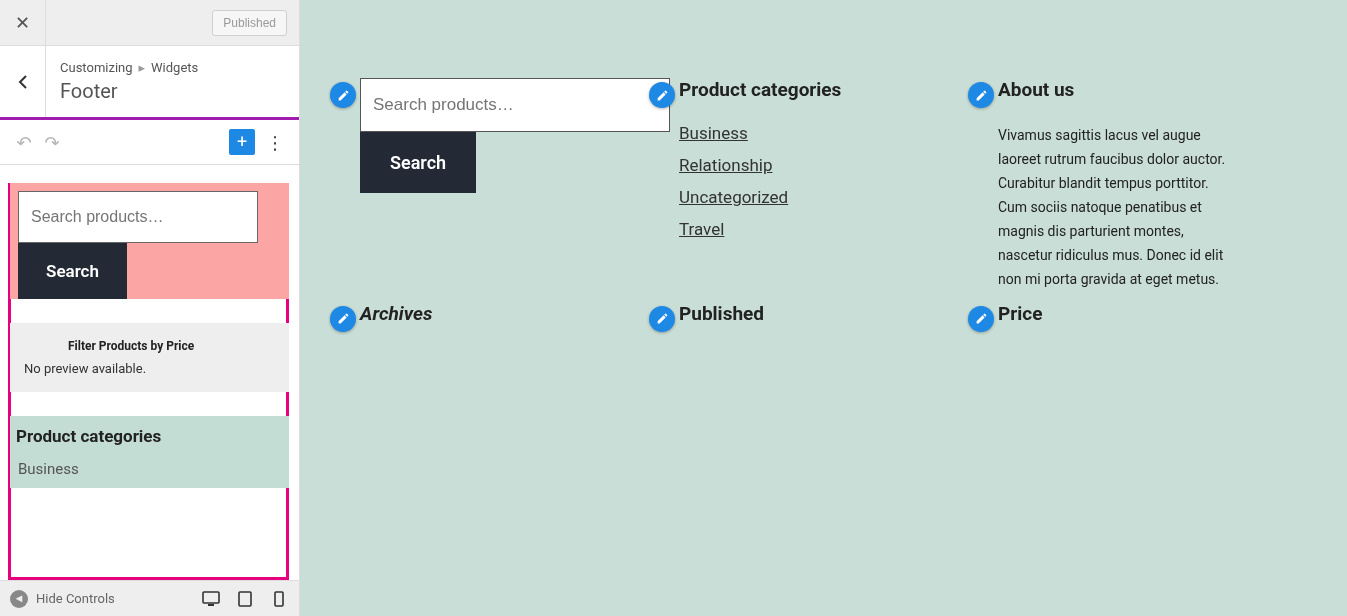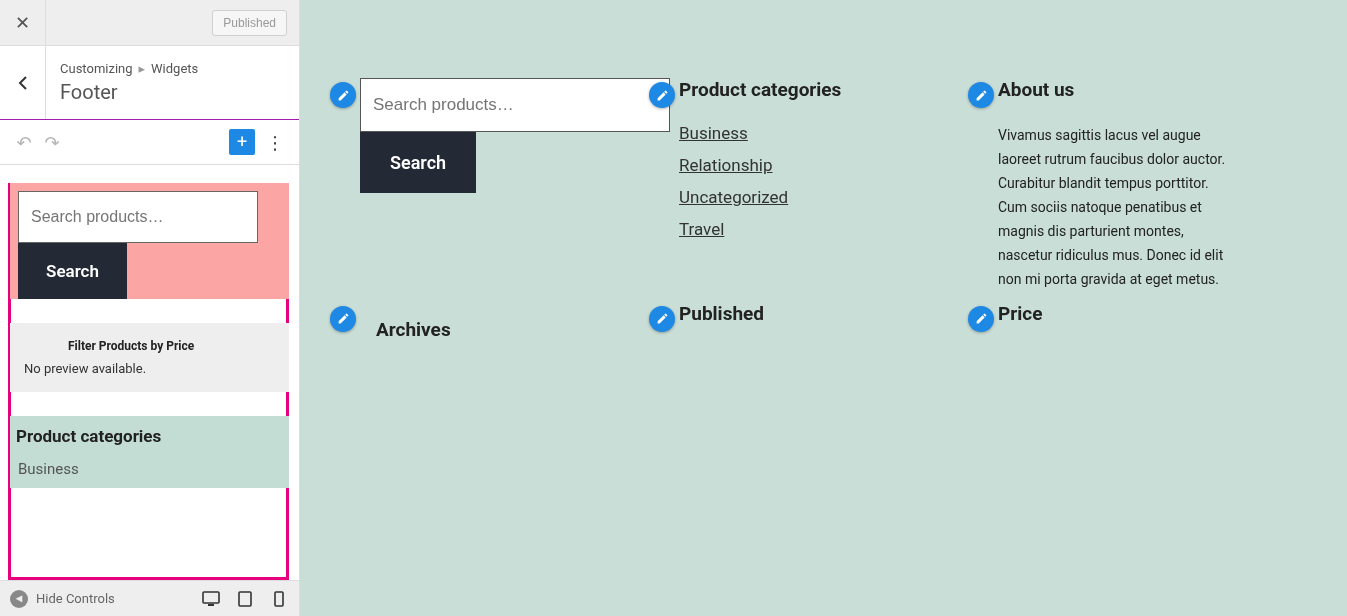--- a/index.html
+++ b/index.html
@@ -7,21 +7,21 @@
 
 .app{display:flex;width:1347px;height:616px;overflow:hidden;position:relative;}
 
 
 .customizer{width:300px;flex:0 0 300px;display:flex;flex-direction:column;border-right:1px solid #ddd;background:#eee;}
 .cust-top{display:flex;align-items:center;background:#eee;border-bottom:1px solid #ddd;height:46px;}
 .cust-close{width:46px;height:46px;display:flex;align-items:center;justify-content:center;border-right:1px solid #ddd;color:#555;font-size:18px;}
 .cust-top-spacer{flex:1;}
 .cust-publish{margin-right:12px;border:1px solid #d0d0d0;background:#f6f6f6;color:#9a9a9a;font-size:12px;padding:5px 10px;border-radius:3px;}
 
-.cust-path{display:flex;align-items:center;background:#fff;border-bottom:1px solid #a21caf;min-height:74px;}
+.cust-path{display:flex;align-items:center;background:#fff;border-bottom:3px solid #a21caf;min-height:74px;}
 .cust-back{width:46px;align-self:stretch;display:flex;align-items:center;justify-content:center;border-right:1px solid #ddd;color:#333;font-size:18px;}
 .cust-path-body{padding:10px 14px;}
 .bc{font-size:13px;color:#555;}
 .bc .sep{padding:0 6px;color:#999;}
 .cust-section-title{font-size:20px;color:#555;font-weight:400;margin-top:4px;}
 
 .cust-toolbar{display:flex;align-items:center;background:#fff;border-bottom:1px solid #ddd;padding:8px 10px;}
 .tb-undo,.tb-redo{width:28px;height:28px;display:flex;align-items:center;justify-content:center;color:#b5b5b5;font-size:18px;}
 .tb-spacer{flex:1;}
 .tb-add{width:26px;height:26px;background:#1e88e5;color:#fff;display:flex;align-items:center;justify-content:center;border-radius:2px;font-size:18px;line-height:1;}
@@ -188,21 +188,21 @@
       </div>
     </div>
 
     <div class="cols2">
       <div class="col">
         <div class="edit-badge">
           <svg viewBox="0 0 24 24">
               <path d="M3 17.25V21h3.75L17.81 9.94l-3.75-3.75L3 17.25zM20.71 7.04a1 1 0 0 0 0-1.41l-2.34-2.34a1 1 0 0 0-1.41 0l-1.83 1.83 3.75 3.75 1.83-1.83z"></path>
             </svg>
         </div>
-        <div class="p-head" style="margin:16px;">Archives</div>
+        <div class="p-head" style="margin:0;font-style:italic;">Archives</div>
       </div>
       <div class="col">
         <div class="edit-badge">
           <svg viewBox="0 0 24 24">
               <path d="M3 17.25V21h3.75L17.81 9.94l-3.75-3.75L3 17.25zM20.71 7.04a1 1 0 0 0 0-1.41l-2.34-2.34a1 1 0 0 0-1.41 0l-1.83 1.83 3.75 3.75 1.83-1.83z"></path>
             </svg>
         </div>
         <div class="p-head" style="margin:0;">Published</div>
       </div>
       <div class="col">

